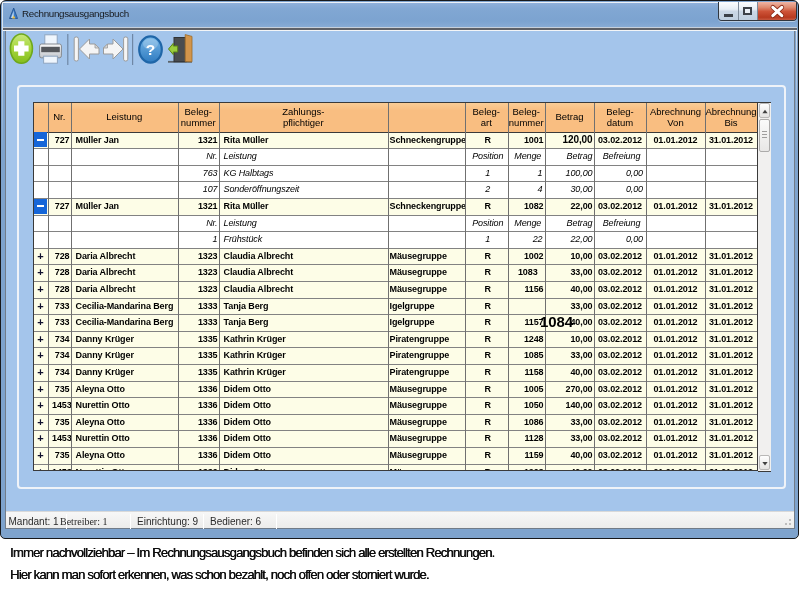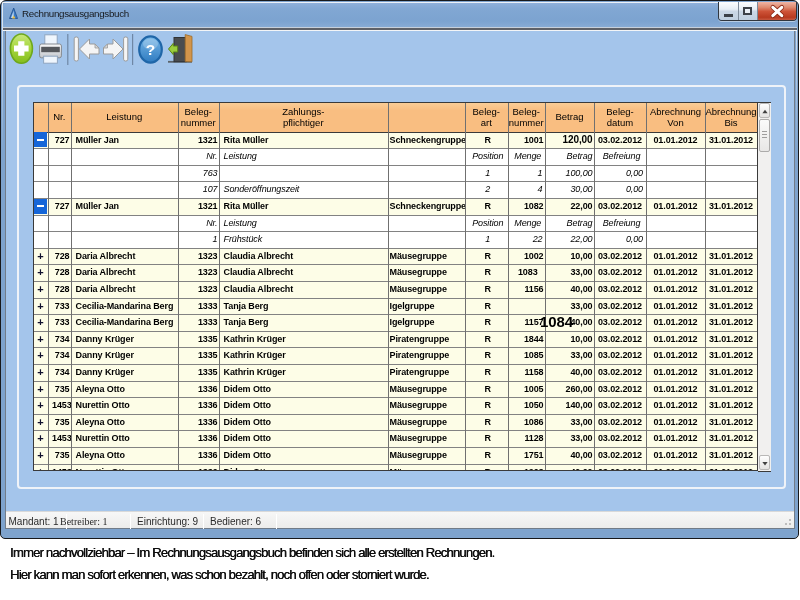--- a/index.html
+++ b/index.html
@@ -179,20 +179,21 @@
 <div class="abs" style="left:560.5px;top:29.0px;width:52.0px;height:16.6px;font-size:9px;letter-spacing:-0.1px;line-height:16.6px;color:#000;text-align:center;padding-left:0px;padding-right:0px;overflow:hidden;white-space:nowrap;font-weight:bold;">03.02.2012</div>
 <div class="abs" style="left:612.5px;top:29.0px;width:59.0px;height:16.6px;font-size:9px;letter-spacing:-0.1px;line-height:16.6px;color:#000;text-align:center;padding-left:0px;padding-right:0px;overflow:hidden;white-space:nowrap;font-weight:bold;">01.01.2012</div>
 <div class="abs" style="left:671.5px;top:29.0px;width:52.0px;height:16.6px;font-size:9px;letter-spacing:-0.1px;line-height:16.6px;color:#000;text-align:center;padding-left:0px;padding-right:0px;overflow:hidden;white-space:nowrap;font-weight:bold;">31.01.2012</div>
 <div class="abs" style="left:144.0px;top:45.6px;width:41.5px;height:16.6px;font-size:9px;letter-spacing:-0.1px;line-height:16.6px;color:#000;text-align:right;padding-left:4.5px;padding-right:1.5px;overflow:hidden;white-space:nowrap;font-style:italic;">Nr.</div>
 <div class="abs" style="left:185.5px;top:45.6px;width:168.5px;height:16.6px;font-size:9px;letter-spacing:-0.1px;line-height:16.6px;color:#000;text-align:left;padding-left:4.5px;padding-right:1.5px;overflow:hidden;white-space:nowrap;font-style:italic;">Leistung</div>
 <div class="abs" style="left:431.5px;top:45.6px;width:42.5px;height:16.6px;font-size:9px;letter-spacing:-0.1px;line-height:16.6px;color:#000;text-align:center;padding-left:4.5px;padding-right:1.5px;overflow:hidden;white-space:nowrap;font-style:italic;">Position</div>
 <div class="abs" style="left:474.0px;top:45.6px;width:37.5px;height:16.6px;font-size:9px;letter-spacing:-0.1px;line-height:16.6px;color:#000;text-align:center;padding-left:4.5px;padding-right:1.5px;overflow:hidden;white-space:nowrap;font-style:italic;">Menge</div>
 <div class="abs" style="left:511.5px;top:45.6px;width:49.0px;height:16.6px;font-size:9px;letter-spacing:-0.1px;line-height:16.6px;color:#000;text-align:right;padding-left:4.5px;padding-right:1.5px;overflow:hidden;white-space:nowrap;font-style:italic;">Betrag</div>
 <div class="abs" style="left:560.5px;top:45.6px;width:52.0px;height:16.6px;font-size:9px;letter-spacing:-0.1px;line-height:16.6px;color:#000;text-align:center;padding-left:4.5px;padding-right:1.5px;overflow:hidden;white-space:nowrap;font-style:italic;">Befreiung</div>
 <div class="abs" style="left:144.0px;top:62.2px;width:41.5px;height:16.6px;font-size:9px;letter-spacing:-0.1px;line-height:16.6px;color:#000;text-align:right;padding-left:4.5px;padding-right:1.5px;overflow:hidden;white-space:nowrap;font-style:italic;">763</div>
+<div class="abs" style="left:185.5px;top:62.2px;width:168.5px;height:16.6px;font-size:9px;letter-spacing:-0.1px;line-height:16.6px;color:#000;text-align:left;padding-left:4.5px;padding-right:1.5px;overflow:hidden;white-space:nowrap;font-style:italic;">KG Halbtags</div>
 <div class="abs" style="left:431.5px;top:62.2px;width:42.5px;height:16.6px;font-size:9px;letter-spacing:-0.1px;line-height:16.6px;color:#000;text-align:center;padding-left:4.5px;padding-right:1.5px;overflow:hidden;white-space:nowrap;font-style:italic;">1</div>
 <div class="abs" style="left:474.0px;top:62.2px;width:37.5px;height:16.6px;font-size:9px;letter-spacing:-0.1px;line-height:16.6px;color:#000;text-align:right;padding-left:4.5px;padding-right:2.5px;overflow:hidden;white-space:nowrap;font-style:italic;">1</div>
 <div class="abs" style="left:511.5px;top:62.2px;width:49.0px;height:16.6px;font-size:9px;letter-spacing:-0.1px;line-height:16.6px;color:#000;text-align:right;padding-left:4.5px;padding-right:1.5px;overflow:hidden;white-space:nowrap;font-style:italic;">100,00</div>
 <div class="abs" style="left:560.5px;top:62.2px;width:52.0px;height:16.6px;font-size:9px;letter-spacing:-0.1px;line-height:16.6px;color:#000;text-align:right;padding-left:4.5px;padding-right:3px;overflow:hidden;white-space:nowrap;font-style:italic;">0,00</div>
 <div class="abs" style="left:144.0px;top:78.8px;width:41.5px;height:16.6px;font-size:9px;letter-spacing:-0.1px;line-height:16.6px;color:#000;text-align:right;padding-left:4.5px;padding-right:1.5px;overflow:hidden;white-space:nowrap;font-style:italic;">107</div>
 <div class="abs" style="left:185.5px;top:78.8px;width:168.5px;height:16.6px;font-size:9px;letter-spacing:-0.1px;line-height:16.6px;color:#000;text-align:left;padding-left:4.5px;padding-right:1.5px;overflow:hidden;white-space:nowrap;font-style:italic;">Sonderöffnungszeit</div>
 <div class="abs" style="left:431.5px;top:78.8px;width:42.5px;height:16.6px;font-size:9px;letter-spacing:-0.1px;line-height:16.6px;color:#000;text-align:center;padding-left:4.5px;padding-right:1.5px;overflow:hidden;white-space:nowrap;font-style:italic;">2</div>
 <div class="abs" style="left:474.0px;top:78.8px;width:37.5px;height:16.6px;font-size:9px;letter-spacing:-0.1px;line-height:16.6px;color:#000;text-align:right;padding-left:4.5px;padding-right:2.5px;overflow:hidden;white-space:nowrap;font-style:italic;">4</div>
 <div class="abs" style="left:511.5px;top:78.8px;width:49.0px;height:16.6px;font-size:9px;letter-spacing:-0.1px;line-height:16.6px;color:#000;text-align:right;padding-left:4.5px;padding-right:1.5px;overflow:hidden;white-space:nowrap;font-style:italic;">30,00</div>
 <div class="abs" style="left:560.5px;top:78.8px;width:52.0px;height:16.6px;font-size:9px;letter-spacing:-0.1px;line-height:16.6px;color:#000;text-align:right;padding-left:4.5px;padding-right:3px;overflow:hidden;white-space:nowrap;font-style:italic;">0,00</div>
@@ -281,21 +282,21 @@
 <div class="abs" style="left:560.5px;top:211.6px;width:52.0px;height:16.6px;font-size:9px;letter-spacing:-0.1px;line-height:16.6px;color:#000;text-align:center;padding-left:0px;padding-right:0px;overflow:hidden;white-space:nowrap;font-weight:bold;">03.02.2012</div>
 <div class="abs" style="left:612.5px;top:211.6px;width:59.0px;height:16.6px;font-size:9px;letter-spacing:-0.1px;line-height:16.6px;color:#000;text-align:center;padding-left:0px;padding-right:0px;overflow:hidden;white-space:nowrap;font-weight:bold;">01.01.2012</div>
 <div class="abs" style="left:671.5px;top:211.6px;width:52.0px;height:16.6px;font-size:9px;letter-spacing:-0.1px;line-height:16.6px;color:#000;text-align:center;padding-left:0px;padding-right:0px;overflow:hidden;white-space:nowrap;font-weight:bold;">31.01.2012</div>
 <div class="abs" style="left:0;top:228.2px;width:14.0px;height:16.6px;font-size:11px;font-weight:bold;color:#10102E;text-align:center;line-height:16.6px;">+</div>
 <div class="abs" style="left:14.0px;top:228.2px;width:23.5px;height:16.6px;font-size:9px;letter-spacing:-0.1px;line-height:16.6px;color:#000;text-align:right;padding-left:4.5px;padding-right:1.5px;overflow:hidden;white-space:nowrap;font-weight:bold;">734</div>
 <div class="abs" style="left:37.5px;top:228.2px;width:106.5px;height:16.6px;font-size:9px;letter-spacing:-0.1px;line-height:16.6px;color:#000;text-align:left;padding-left:4.5px;padding-right:1.5px;overflow:hidden;white-space:nowrap;font-weight:bold;">Danny Krüger</div>
 <div class="abs" style="left:144.0px;top:228.2px;width:41.5px;height:16.6px;font-size:9px;letter-spacing:-0.1px;line-height:16.6px;color:#000;text-align:right;padding-left:4.5px;padding-right:1.5px;overflow:hidden;white-space:nowrap;font-weight:bold;">1335</div>
 <div class="abs" style="left:185.5px;top:228.2px;width:168.5px;height:16.6px;font-size:9px;letter-spacing:-0.1px;line-height:16.6px;color:#000;text-align:left;padding-left:4.5px;padding-right:1.5px;overflow:hidden;white-space:nowrap;font-weight:bold;">Kathrin Krüger</div>
 <div class="abs" style="left:354.0px;top:228.2px;width:77.5px;height:16.6px;font-size:9px;letter-spacing:-0.1px;line-height:16.6px;color:#000;text-align:left;padding-left:2px;padding-right:0px;overflow:hidden;white-space:nowrap;font-weight:bold;">Piratengruppe</div>
 <div class="abs" style="left:431.5px;top:228.2px;width:42.5px;height:16.6px;font-size:9px;letter-spacing:-0.1px;line-height:16.6px;color:#000;text-align:center;padding-left:4.5px;padding-right:1.5px;overflow:hidden;white-space:nowrap;font-weight:bold;">R</div>
-<div class="abs" style="left:474.0px;top:228.2px;width:37.5px;height:16.6px;font-size:9px;letter-spacing:-0.1px;line-height:16.6px;color:#000;text-align:right;padding-left:4.5px;padding-right:1.5px;overflow:hidden;white-space:nowrap;font-weight:bold;">1844</div>
+<div class="abs" style="left:474.0px;top:228.2px;width:37.5px;height:16.6px;font-size:9px;letter-spacing:-0.1px;line-height:16.6px;color:#000;text-align:right;padding-left:4.5px;padding-right:1.5px;overflow:hidden;white-space:nowrap;font-weight:bold;">1248</div>
 <div class="abs" style="left:511.5px;top:228.2px;width:49.0px;height:16.6px;font-size:9px;letter-spacing:-0.1px;line-height:16.6px;color:#000;text-align:right;padding-left:4.5px;padding-right:1.5px;overflow:hidden;white-space:nowrap;font-weight:bold;">10,00</div>
 <div class="abs" style="left:560.5px;top:228.2px;width:52.0px;height:16.6px;font-size:9px;letter-spacing:-0.1px;line-height:16.6px;color:#000;text-align:center;padding-left:0px;padding-right:0px;overflow:hidden;white-space:nowrap;font-weight:bold;">03.02.2012</div>
 <div class="abs" style="left:612.5px;top:228.2px;width:59.0px;height:16.6px;font-size:9px;letter-spacing:-0.1px;line-height:16.6px;color:#000;text-align:center;padding-left:0px;padding-right:0px;overflow:hidden;white-space:nowrap;font-weight:bold;">01.01.2012</div>
 <div class="abs" style="left:671.5px;top:228.2px;width:52.0px;height:16.6px;font-size:9px;letter-spacing:-0.1px;line-height:16.6px;color:#000;text-align:center;padding-left:0px;padding-right:0px;overflow:hidden;white-space:nowrap;font-weight:bold;">31.01.2012</div>
 <div class="abs" style="left:0;top:244.8px;width:14.0px;height:16.6px;font-size:11px;font-weight:bold;color:#10102E;text-align:center;line-height:16.6px;">+</div>
 <div class="abs" style="left:14.0px;top:244.8px;width:23.5px;height:16.6px;font-size:9px;letter-spacing:-0.1px;line-height:16.6px;color:#000;text-align:right;padding-left:4.5px;padding-right:1.5px;overflow:hidden;white-space:nowrap;font-weight:bold;">734</div>
 <div class="abs" style="left:37.5px;top:244.8px;width:106.5px;height:16.6px;font-size:9px;letter-spacing:-0.1px;line-height:16.6px;color:#000;text-align:left;padding-left:4.5px;padding-right:1.5px;overflow:hidden;white-space:nowrap;font-weight:bold;">Danny Krüger</div>
 <div class="abs" style="left:144.0px;top:244.8px;width:41.5px;height:16.6px;font-size:9px;letter-spacing:-0.1px;line-height:16.6px;color:#000;text-align:right;padding-left:4.5px;padding-right:1.5px;overflow:hidden;white-space:nowrap;font-weight:bold;">1335</div>
 <div class="abs" style="left:185.5px;top:244.8px;width:168.5px;height:16.6px;font-size:9px;letter-spacing:-0.1px;line-height:16.6px;color:#000;text-align:left;padding-left:4.5px;padding-right:1.5px;overflow:hidden;white-space:nowrap;font-weight:bold;">Kathrin Krüger</div>
 <div class="abs" style="left:354.0px;top:244.8px;width:77.5px;height:16.6px;font-size:9px;letter-spacing:-0.1px;line-height:16.6px;color:#000;text-align:left;padding-left:2px;padding-right:0px;overflow:hidden;white-space:nowrap;font-weight:bold;">Piratengruppe</div>
@@ -318,21 +319,21 @@
 <div class="abs" style="left:612.5px;top:261.4px;width:59.0px;height:16.6px;font-size:9px;letter-spacing:-0.1px;line-height:16.6px;color:#000;text-align:center;padding-left:0px;padding-right:0px;overflow:hidden;white-space:nowrap;font-weight:bold;">01.01.2012</div>
 <div class="abs" style="left:671.5px;top:261.4px;width:52.0px;height:16.6px;font-size:9px;letter-spacing:-0.1px;line-height:16.6px;color:#000;text-align:center;padding-left:0px;padding-right:0px;overflow:hidden;white-space:nowrap;font-weight:bold;">31.01.2012</div>
 <div class="abs" style="left:0;top:278.0px;width:14.0px;height:16.6px;font-size:11px;font-weight:bold;color:#10102E;text-align:center;line-height:16.6px;">+</div>
 <div class="abs" style="left:14.0px;top:278.0px;width:23.5px;height:16.6px;font-size:9px;letter-spacing:-0.1px;line-height:16.6px;color:#000;text-align:right;padding-left:4.5px;padding-right:1.5px;overflow:hidden;white-space:nowrap;font-weight:bold;">735</div>
 <div class="abs" style="left:37.5px;top:278.0px;width:106.5px;height:16.6px;font-size:9px;letter-spacing:-0.1px;line-height:16.6px;color:#000;text-align:left;padding-left:4.5px;padding-right:1.5px;overflow:hidden;white-space:nowrap;font-weight:bold;">Aleyna Otto</div>
 <div class="abs" style="left:144.0px;top:278.0px;width:41.5px;height:16.6px;font-size:9px;letter-spacing:-0.1px;line-height:16.6px;color:#000;text-align:right;padding-left:4.5px;padding-right:1.5px;overflow:hidden;white-space:nowrap;font-weight:bold;">1336</div>
 <div class="abs" style="left:185.5px;top:278.0px;width:168.5px;height:16.6px;font-size:9px;letter-spacing:-0.1px;line-height:16.6px;color:#000;text-align:left;padding-left:4.5px;padding-right:1.5px;overflow:hidden;white-space:nowrap;font-weight:bold;">Didem Otto</div>
 <div class="abs" style="left:354.0px;top:278.0px;width:77.5px;height:16.6px;font-size:9px;letter-spacing:-0.1px;line-height:16.6px;color:#000;text-align:left;padding-left:2px;padding-right:0px;overflow:hidden;white-space:nowrap;font-weight:bold;">Mäusegruppe</div>
 <div class="abs" style="left:431.5px;top:278.0px;width:42.5px;height:16.6px;font-size:9px;letter-spacing:-0.1px;line-height:16.6px;color:#000;text-align:center;padding-left:4.5px;padding-right:1.5px;overflow:hidden;white-space:nowrap;font-weight:bold;">R</div>
 <div class="abs" style="left:474.0px;top:278.0px;width:37.5px;height:16.6px;font-size:9px;letter-spacing:-0.1px;line-height:16.6px;color:#000;text-align:right;padding-left:4.5px;padding-right:1.5px;overflow:hidden;white-space:nowrap;font-weight:bold;">1005</div>
-<div class="abs" style="left:511.5px;top:278.0px;width:49.0px;height:16.6px;font-size:9px;letter-spacing:-0.1px;line-height:16.6px;color:#000;text-align:right;padding-left:4.5px;padding-right:1.5px;overflow:hidden;white-space:nowrap;font-weight:bold;">260,00</div>
+<div class="abs" style="left:511.5px;top:278.0px;width:49.0px;height:16.6px;font-size:9px;letter-spacing:-0.1px;line-height:16.6px;color:#000;text-align:right;padding-left:4.5px;padding-right:1.5px;overflow:hidden;white-space:nowrap;font-weight:bold;">270,00</div>
 <div class="abs" style="left:560.5px;top:278.0px;width:52.0px;height:16.6px;font-size:9px;letter-spacing:-0.1px;line-height:16.6px;color:#000;text-align:center;padding-left:0px;padding-right:0px;overflow:hidden;white-space:nowrap;font-weight:bold;">03.02.2012</div>
 <div class="abs" style="left:612.5px;top:278.0px;width:59.0px;height:16.6px;font-size:9px;letter-spacing:-0.1px;line-height:16.6px;color:#000;text-align:center;padding-left:0px;padding-right:0px;overflow:hidden;white-space:nowrap;font-weight:bold;">01.01.2012</div>
 <div class="abs" style="left:671.5px;top:278.0px;width:52.0px;height:16.6px;font-size:9px;letter-spacing:-0.1px;line-height:16.6px;color:#000;text-align:center;padding-left:0px;padding-right:0px;overflow:hidden;white-space:nowrap;font-weight:bold;">31.01.2012</div>
 <div class="abs" style="left:0;top:294.6px;width:14.0px;height:16.6px;font-size:11px;font-weight:bold;color:#10102E;text-align:center;line-height:16.6px;">+</div>
 <div class="abs" style="left:14.0px;top:294.6px;width:23.5px;height:16.6px;font-size:9px;letter-spacing:-0.1px;line-height:16.6px;color:#000;text-align:right;padding-left:4.5px;padding-right:1.5px;overflow:hidden;white-space:nowrap;font-weight:bold;">1453</div>
 <div class="abs" style="left:37.5px;top:294.6px;width:106.5px;height:16.6px;font-size:9px;letter-spacing:-0.1px;line-height:16.6px;color:#000;text-align:left;padding-left:4.5px;padding-right:1.5px;overflow:hidden;white-space:nowrap;font-weight:bold;">Nurettin Otto</div>
 <div class="abs" style="left:144.0px;top:294.6px;width:41.5px;height:16.6px;font-size:9px;letter-spacing:-0.1px;line-height:16.6px;color:#000;text-align:right;padding-left:4.5px;padding-right:1.5px;overflow:hidden;white-space:nowrap;font-weight:bold;">1336</div>
 <div class="abs" style="left:185.5px;top:294.6px;width:168.5px;height:16.6px;font-size:9px;letter-spacing:-0.1px;line-height:16.6px;color:#000;text-align:left;padding-left:4.5px;padding-right:1.5px;overflow:hidden;white-space:nowrap;font-weight:bold;">Didem Otto</div>
 <div class="abs" style="left:354.0px;top:294.6px;width:77.5px;height:16.6px;font-size:9px;letter-spacing:-0.1px;line-height:16.6px;color:#000;text-align:left;padding-left:2px;padding-right:0px;overflow:hidden;white-space:nowrap;font-weight:bold;">Mäusegruppe</div>
 <div class="abs" style="left:431.5px;top:294.6px;width:42.5px;height:16.6px;font-size:9px;letter-spacing:-0.1px;line-height:16.6px;color:#000;text-align:center;padding-left:4.5px;padding-right:1.5px;overflow:hidden;white-space:nowrap;font-weight:bold;">R</div>
@@ -365,21 +366,21 @@
 <div class="abs" style="left:560.5px;top:327.8px;width:52.0px;height:16.6px;font-size:9px;letter-spacing:-0.1px;line-height:16.6px;color:#000;text-align:center;padding-left:0px;padding-right:0px;overflow:hidden;white-space:nowrap;font-weight:bold;">03.02.2012</div>
 <div class="abs" style="left:612.5px;top:327.8px;width:59.0px;height:16.6px;font-size:9px;letter-spacing:-0.1px;line-height:16.6px;color:#000;text-align:center;padding-left:0px;padding-right:0px;overflow:hidden;white-space:nowrap;font-weight:bold;">01.01.2012</div>
 <div class="abs" style="left:671.5px;top:327.8px;width:52.0px;height:16.6px;font-size:9px;letter-spacing:-0.1px;line-height:16.6px;color:#000;text-align:center;padding-left:0px;padding-right:0px;overflow:hidden;white-space:nowrap;font-weight:bold;">31.01.2012</div>
 <div class="abs" style="left:0;top:344.4px;width:14.0px;height:16.6px;font-size:11px;font-weight:bold;color:#10102E;text-align:center;line-height:16.6px;">+</div>
 <div class="abs" style="left:14.0px;top:344.4px;width:23.5px;height:16.6px;font-size:9px;letter-spacing:-0.1px;line-height:16.6px;color:#000;text-align:right;padding-left:4.5px;padding-right:1.5px;overflow:hidden;white-space:nowrap;font-weight:bold;">735</div>
 <div class="abs" style="left:37.5px;top:344.4px;width:106.5px;height:16.6px;font-size:9px;letter-spacing:-0.1px;line-height:16.6px;color:#000;text-align:left;padding-left:4.5px;padding-right:1.5px;overflow:hidden;white-space:nowrap;font-weight:bold;">Aleyna Otto</div>
 <div class="abs" style="left:144.0px;top:344.4px;width:41.5px;height:16.6px;font-size:9px;letter-spacing:-0.1px;line-height:16.6px;color:#000;text-align:right;padding-left:4.5px;padding-right:1.5px;overflow:hidden;white-space:nowrap;font-weight:bold;">1336</div>
 <div class="abs" style="left:185.5px;top:344.4px;width:168.5px;height:16.6px;font-size:9px;letter-spacing:-0.1px;line-height:16.6px;color:#000;text-align:left;padding-left:4.5px;padding-right:1.5px;overflow:hidden;white-space:nowrap;font-weight:bold;">Didem Otto</div>
 <div class="abs" style="left:354.0px;top:344.4px;width:77.5px;height:16.6px;font-size:9px;letter-spacing:-0.1px;line-height:16.6px;color:#000;text-align:left;padding-left:2px;padding-right:0px;overflow:hidden;white-space:nowrap;font-weight:bold;">Mäusegruppe</div>
 <div class="abs" style="left:431.5px;top:344.4px;width:42.5px;height:16.6px;font-size:9px;letter-spacing:-0.1px;line-height:16.6px;color:#000;text-align:center;padding-left:4.5px;padding-right:1.5px;overflow:hidden;white-space:nowrap;font-weight:bold;">R</div>
-<div class="abs" style="left:474.0px;top:344.4px;width:37.5px;height:16.6px;font-size:9px;letter-spacing:-0.1px;line-height:16.6px;color:#000;text-align:right;padding-left:4.5px;padding-right:1.5px;overflow:hidden;white-space:nowrap;font-weight:bold;">1751</div>
+<div class="abs" style="left:474.0px;top:344.4px;width:37.5px;height:16.6px;font-size:9px;letter-spacing:-0.1px;line-height:16.6px;color:#000;text-align:right;padding-left:4.5px;padding-right:1.5px;overflow:hidden;white-space:nowrap;font-weight:bold;">1159</div>
 <div class="abs" style="left:511.5px;top:344.4px;width:49.0px;height:16.6px;font-size:9px;letter-spacing:-0.1px;line-height:16.6px;color:#000;text-align:right;padding-left:4.5px;padding-right:1.5px;overflow:hidden;white-space:nowrap;font-weight:bold;">40,00</div>
 <div class="abs" style="left:560.5px;top:344.4px;width:52.0px;height:16.6px;font-size:9px;letter-spacing:-0.1px;line-height:16.6px;color:#000;text-align:center;padding-left:0px;padding-right:0px;overflow:hidden;white-space:nowrap;font-weight:bold;">03.02.2012</div>
 <div class="abs" style="left:612.5px;top:344.4px;width:59.0px;height:16.6px;font-size:9px;letter-spacing:-0.1px;line-height:16.6px;color:#000;text-align:center;padding-left:0px;padding-right:0px;overflow:hidden;white-space:nowrap;font-weight:bold;">01.01.2012</div>
 <div class="abs" style="left:671.5px;top:344.4px;width:52.0px;height:16.6px;font-size:9px;letter-spacing:-0.1px;line-height:16.6px;color:#000;text-align:center;padding-left:0px;padding-right:0px;overflow:hidden;white-space:nowrap;font-weight:bold;">31.01.2012</div>
 <div class="abs" style="left:0;top:361.0px;width:14.0px;height:16.6px;font-size:11px;font-weight:bold;color:#10102E;text-align:center;line-height:16.6px;">+</div>
 <div class="abs" style="left:14.0px;top:361.0px;width:23.5px;height:16.6px;font-size:9px;letter-spacing:-0.1px;line-height:16.6px;color:#000;text-align:right;padding-left:4.5px;padding-right:1.5px;overflow:hidden;white-space:nowrap;font-weight:bold;">1453</div>
 <div class="abs" style="left:37.5px;top:361.0px;width:106.5px;height:16.6px;font-size:9px;letter-spacing:-0.1px;line-height:16.6px;color:#000;text-align:left;padding-left:4.5px;padding-right:1.5px;overflow:hidden;white-space:nowrap;font-weight:bold;">Nurettin Otto</div>
 <div class="abs" style="left:144.0px;top:361.0px;width:41.5px;height:16.6px;font-size:9px;letter-spacing:-0.1px;line-height:16.6px;color:#000;text-align:right;padding-left:4.5px;padding-right:1.5px;overflow:hidden;white-space:nowrap;font-weight:bold;">1336</div>
 <div class="abs" style="left:185.5px;top:361.0px;width:168.5px;height:16.6px;font-size:9px;letter-spacing:-0.1px;line-height:16.6px;color:#000;text-align:left;padding-left:4.5px;padding-right:1.5px;overflow:hidden;white-space:nowrap;font-weight:bold;">Didem Otto</div>
 <div class="abs" style="left:354.0px;top:361.0px;width:77.5px;height:16.6px;font-size:9px;letter-spacing:-0.1px;line-height:16.6px;color:#000;text-align:left;padding-left:2px;padding-right:0px;overflow:hidden;white-space:nowrap;font-weight:bold;">Mäusegruppe</div>

